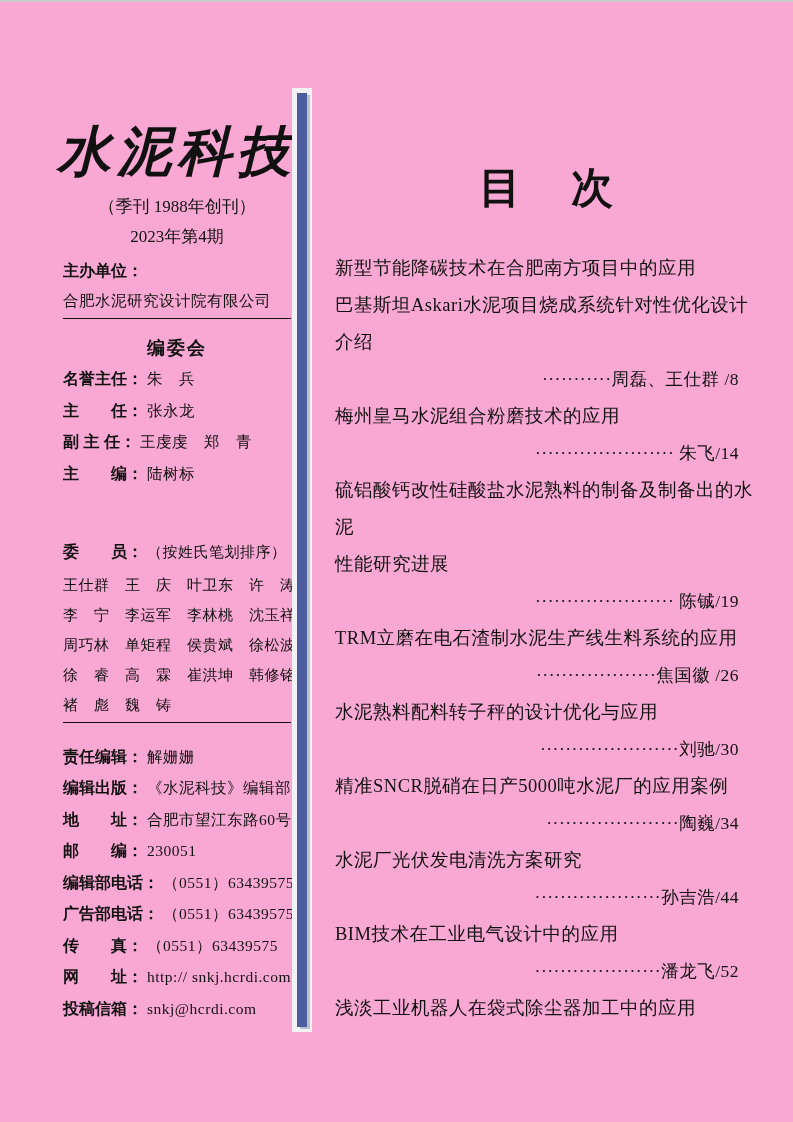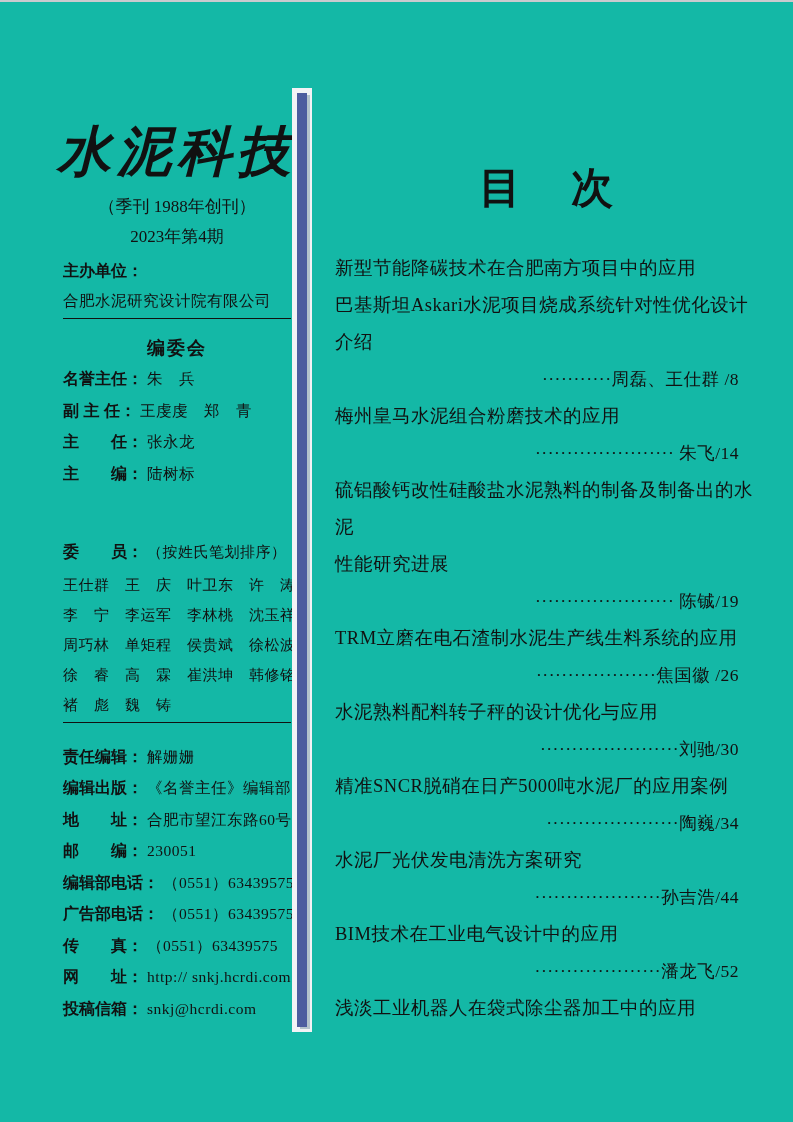--- a/index.html
+++ b/index.html
@@ -1,20 +1,20 @@
 <!DOCTYPE html>
 <html><head>
 <meta charset="utf-8">
 <style>
   html, body { margin: 0; padding: 0; background: #ffffff; }
   .page {
     position: relative;
     width: 793px;
     height: 1122px;
-    background: #14b8a6;
+    background: #f9a8d4;
     border-top: 2px solid #cacace;
     box-sizing: border-box;
     font-family: "Liberation Serif", "DejaVu Serif", serif;
     color: #111111;
     overflow: hidden;
   }
 
   
   .left-col {
     position: absolute;
@@ -160,26 +160,26 @@
     <hr class="rule">
 
     <div class="board-heading">编委会</div>
 
     <div class="board">
       <div class="info-row">
         <span class="row-label">名誉主任：</span>
         <span class="row-value">朱　兵</span>
       </div>
       <div class="info-row">
+        <span class="row-label">主　　任：</span>
+        <span class="row-value">张永龙</span>
+      </div>
+      <div class="info-row">
         <span class="row-label">副 主 任：</span>
         <span class="row-value">王虔虔　郑　青</span>
-      </div>
-      <div class="info-row">
-        <span class="row-label">主　　任：</span>
-        <span class="row-value">张永龙</span>
       </div>
       <div class="info-row">
         <span class="row-label">主　　编：</span>
         <span class="row-value">陆树标</span>
       </div>
       <div class="info-row">
         <span class="row-label">委　　员：</span>
         <span class="row-value small">（按姓氏笔划排序）</span>
       </div>
     </div>
@@ -194,21 +194,21 @@
 
     <hr class="rule">
 
     <div class="pub-info">
       <div class="info-row">
         <span class="row-label">责任编辑：</span>
         <span class="row-value">解姗姗</span>
       </div>
       <div class="info-row">
         <span class="row-label">编辑出版：</span>
-        <span class="row-value">《名誉主任》编辑部</span>
+        <span class="row-value">《水泥科技》编辑部</span>
       </div>
       <div class="info-row">
         <span class="row-label">地　　址：</span>
         <span class="row-value">合肥市望江东路60号</span>
       </div>
       <div class="info-row">
         <span class="row-label">邮　　编：</span>
         <span class="row-value">230051</span>
       </div>
       <div class="info-row">

